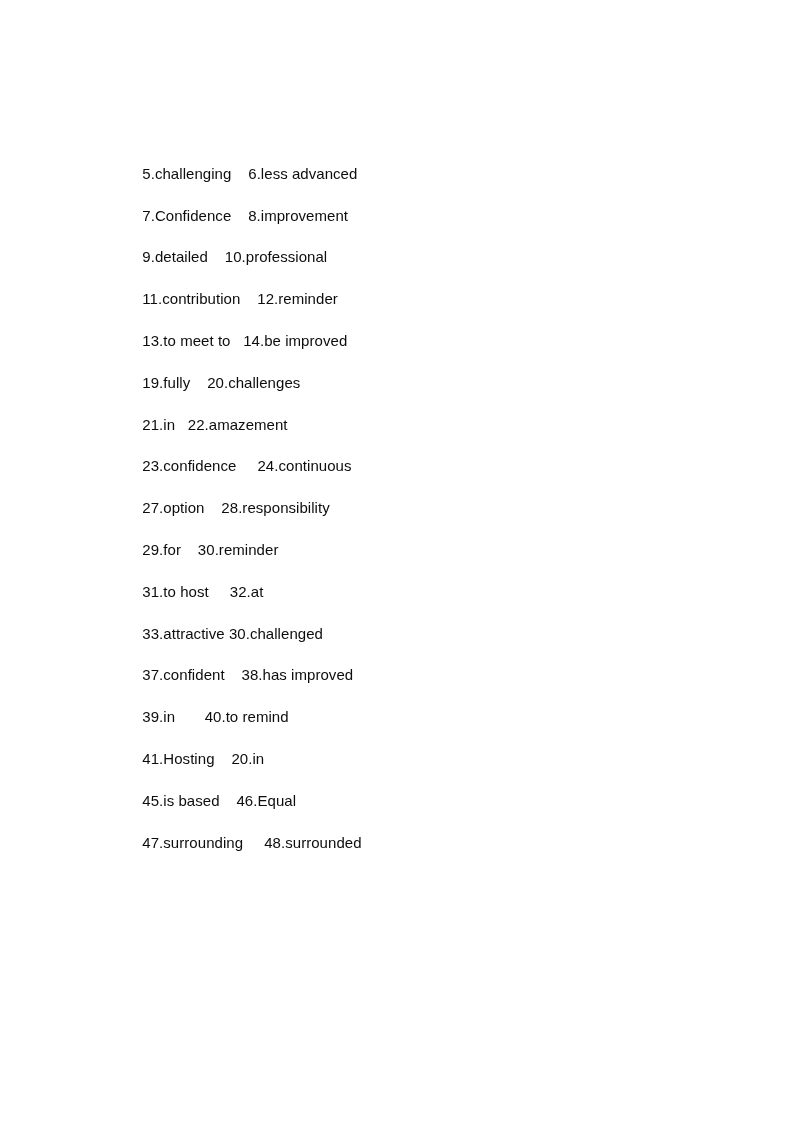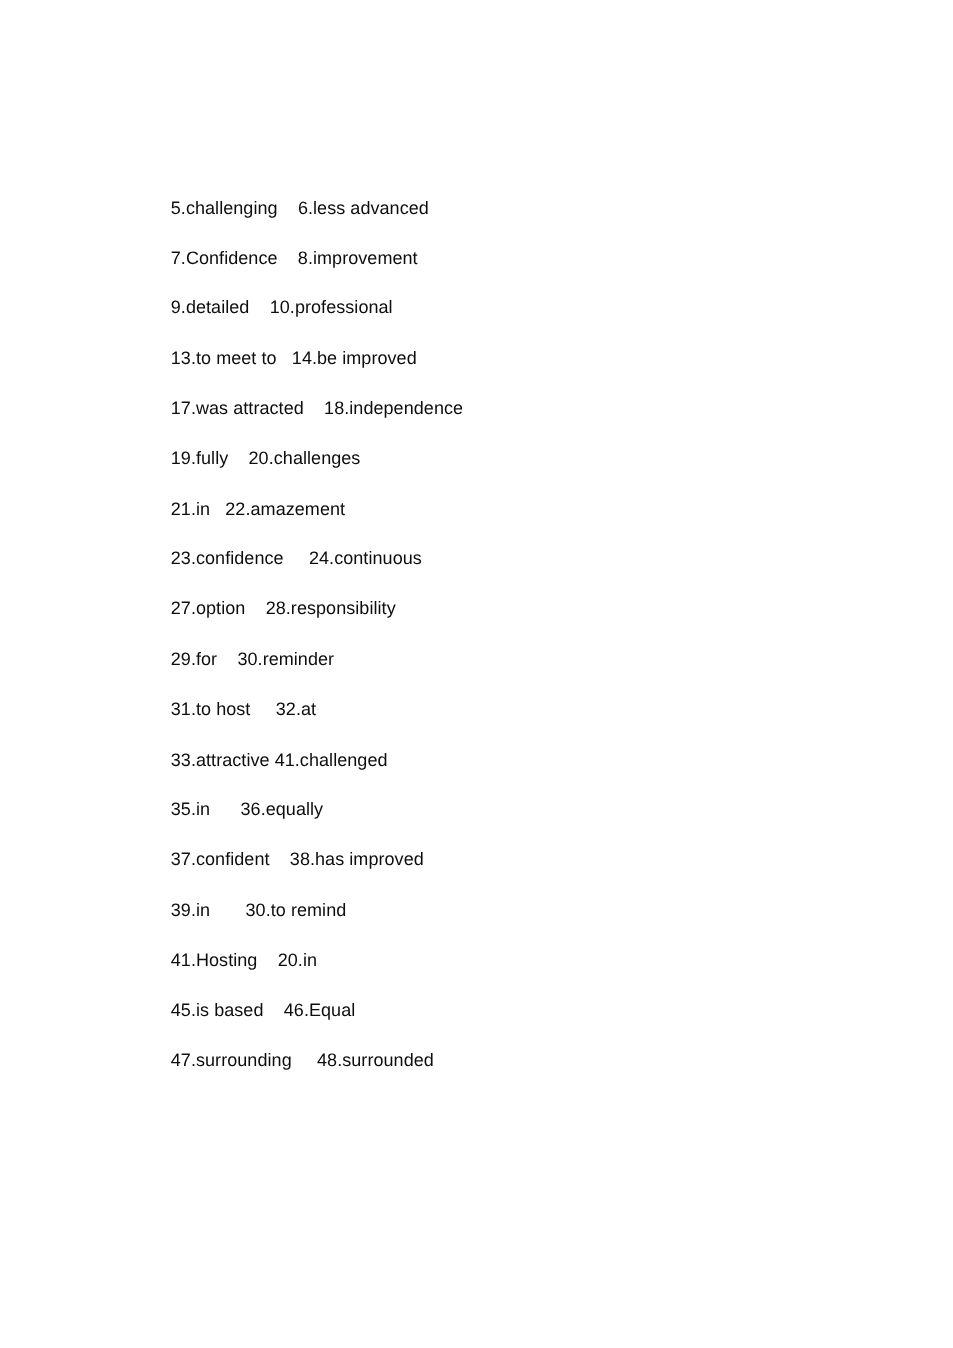--- a/index.html
+++ b/index.html
@@ -51,54 +51,51 @@
     <div class="answer-line">
       <span class="item">5.challenging</span><span class="item">    </span><span class="item">6.less advanced</span>
     </div>
     <div class="answer-line">
       <span class="item">7.Confidence</span><span class="item">    </span><span class="item">8.improvement</span>
     </div>
     <div class="answer-line">
       <span class="item">9.detailed</span><span class="item">    </span><span class="item">10.professional</span>
     </div>
     <div class="answer-line">
-      <span class="item">13.to meet to</span><span class="item">   </span><span class="item">14.be improved</span>
+      <span class="item">11.contribution</span><span class="item">    </span><span class="item">12.reminder</span>
     </div>
     <div class="answer-line">
-      <span class="item">17.was attracted</span><span class="item">    </span><span class="item">18.independence</span>
+      <span class="item">13.to meet to</span><span class="item">   </span><span class="item">14.be improved</span>
     </div>
     <div class="answer-line">
       <span class="item">19.fully</span><span class="item">    </span><span class="item">20.challenges</span>
     </div>
     <div class="answer-line">
       <span class="item">21.in</span><span class="item">   </span><span class="item">22.amazement</span>
     </div>
     <div class="answer-line">
       <span class="item">23.confidence</span><span class="item">     </span><span class="item">24.continuous</span>
     </div>
     <div class="answer-line">
       <span class="item">27.option</span><span class="item">    </span><span class="item">28.responsibility</span>
     </div>
     <div class="answer-line">
       <span class="item">29.for</span><span class="item">    </span><span class="item">30.reminder</span>
     </div>
     <div class="answer-line">
       <span class="item">31.to host</span><span class="item">     </span><span class="item">32.at</span>
     </div>
     <div class="answer-line">
-      <span class="item">33.attractive</span><span class="item"> </span><span class="item">41.challenged</span>
-    </div>
-    <div class="answer-line">
-      <span class="item">35.in</span><span class="item">      </span><span class="item">36.equally</span>
+      <span class="item">33.attractive</span><span class="item"> </span><span class="item">30.challenged</span>
     </div>
     <div class="answer-line">
       <span class="item">37.confident</span><span class="item">    </span><span class="item">38.has improved</span>
     </div>
     <div class="answer-line">
-      <span class="item">39.in</span><span class="item">       </span><span class="item">30.to remind</span>
+      <span class="item">39.in</span><span class="item">       </span><span class="item">40.to remind</span>
     </div>
     <div class="answer-line">
       <span class="item">41.Hosting</span><span class="item">    </span><span class="item">20.in</span>
     </div>
     <div class="answer-line">
       <span class="item">45.is based</span><span class="item">    </span><span class="item">46.Equal</span>
     </div>
     <div class="answer-line">
       <span class="item">47.surrounding</span><span class="item">     </span><span class="item">48.surrounded</span>
     </div>

